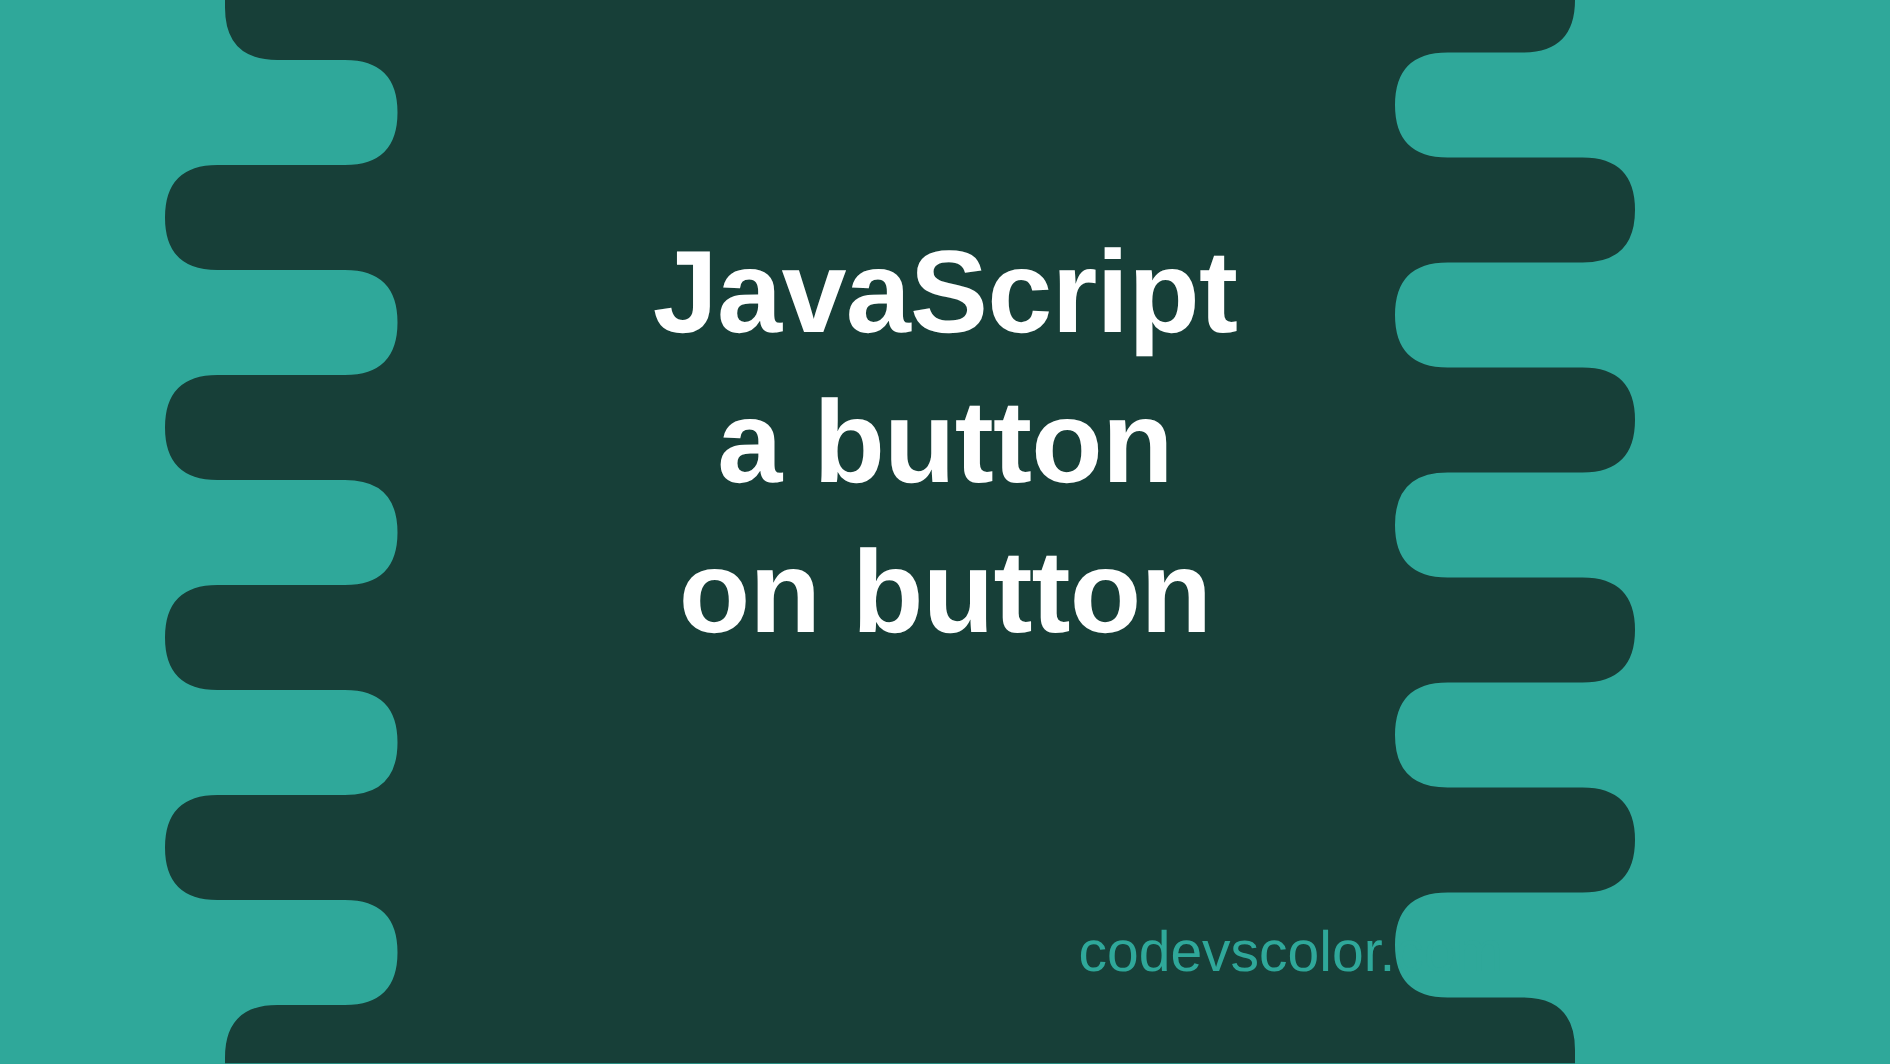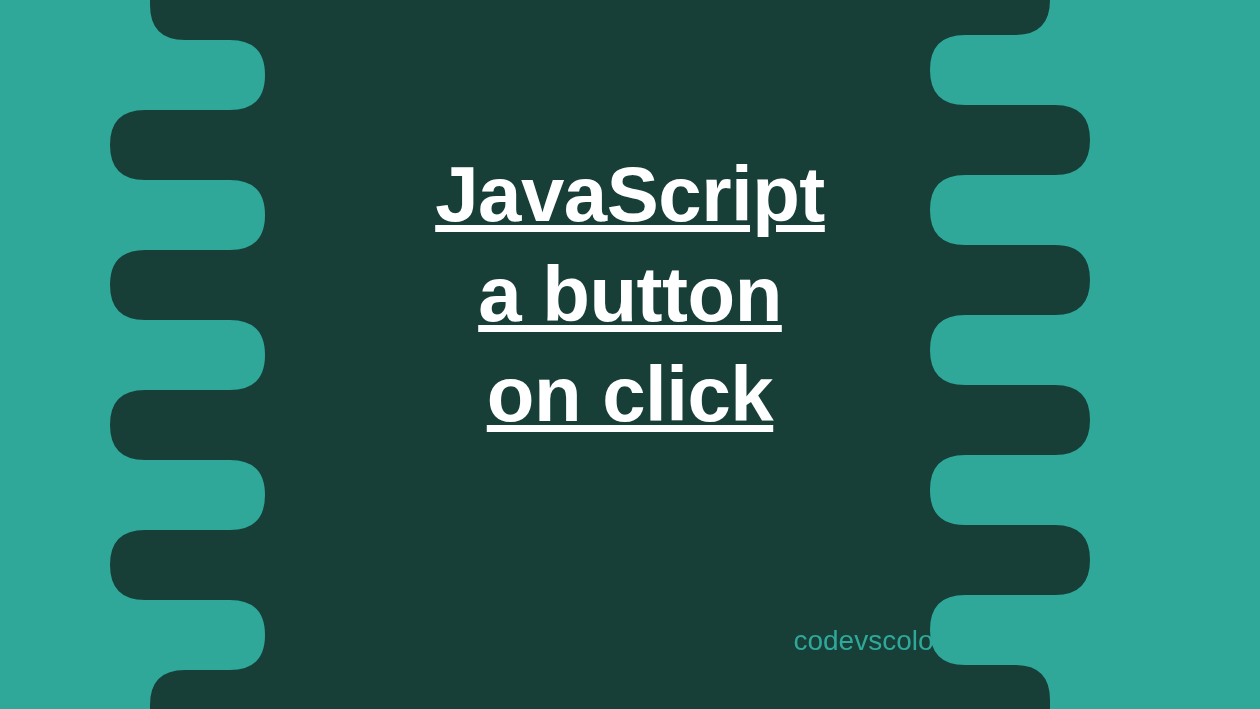--- a/index.html
+++ b/index.html
@@ -21,27 +21,27 @@
     top: 145px;
     left: 0;
     width: 1260px;
     text-align: center;
     color: #ffffff;
     font-weight: 700;
     font-size: 78px;
     line-height: 1.28;
     letter-spacing: -0.5px;
   }
-  .title span { display: block; text-decoration: underline; }
+  .title span { display: block; }
   .watermark {
     position: absolute;
     bottom: 52px;
     right: 258px;
     color: #2fa89a;
-    font-size: 28px;
+    font-size: 38px;
     font-weight: 400;
   }
 </style>
 </head>
 <body>
 
 <svg class="blob" viewBox="0 0 1260 709" preserveAspectRatio="none">
   <path fill="#173f38" d="
     M 150 0
     L 150 5
@@ -109,16 +109,16 @@
     Q 930 35 965 35
     L 1015 35
     Q 1050 35 1050 0
     Z
   "></path>
 </svg>
 
 <div class="title">
   <span>JavaScript</span>
   <span>a button</span>
-  <span>on click</span>
+  <span>on button</span>
 </div>
 
 <div class="watermark">codevscolor.com</div>
 
 </body></html>

